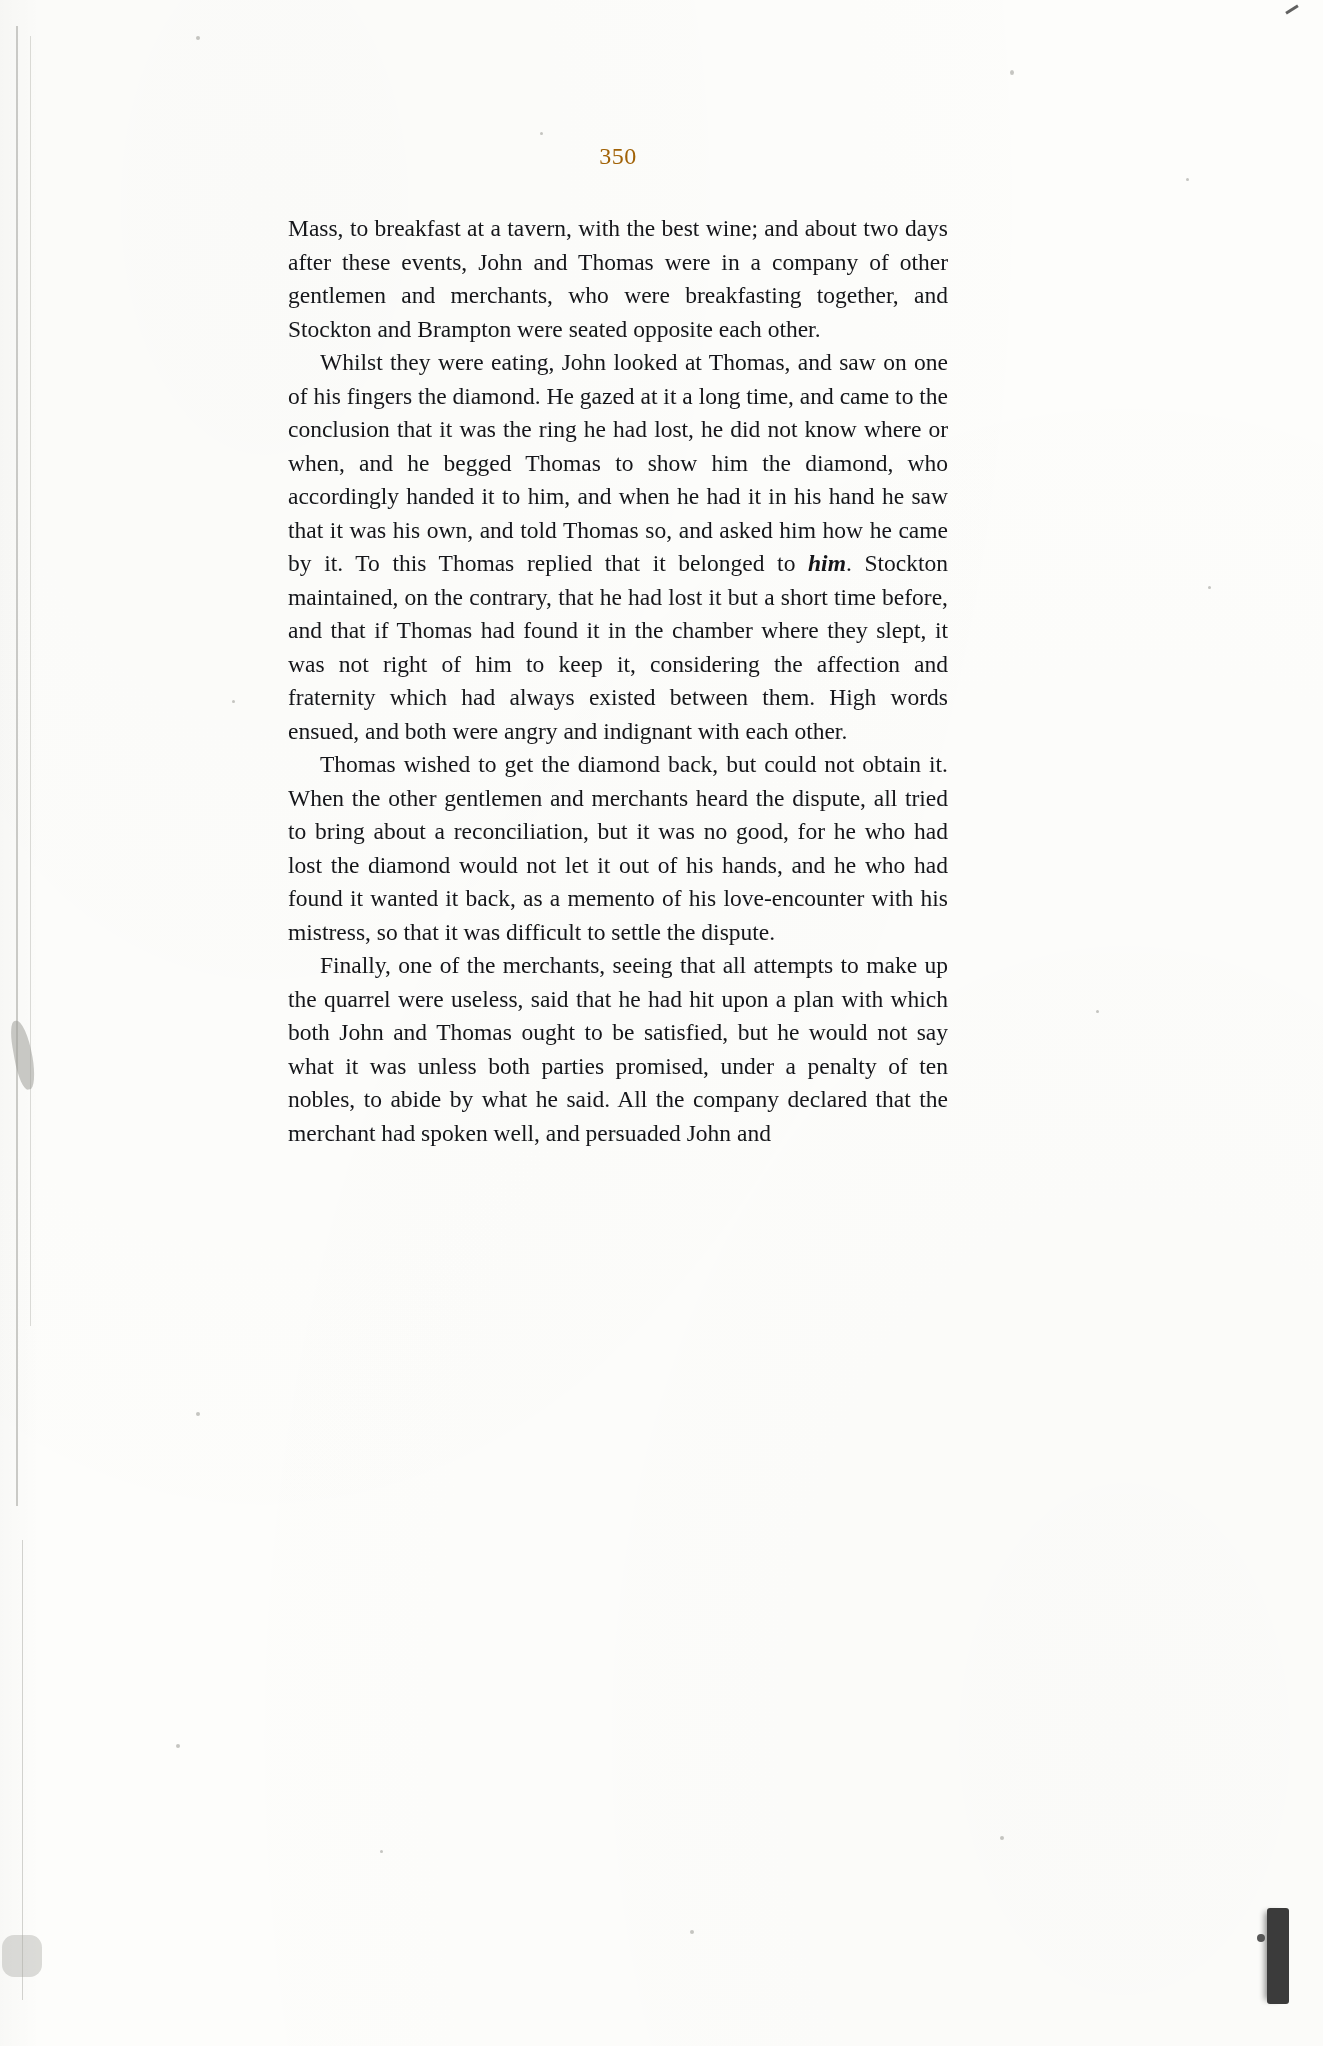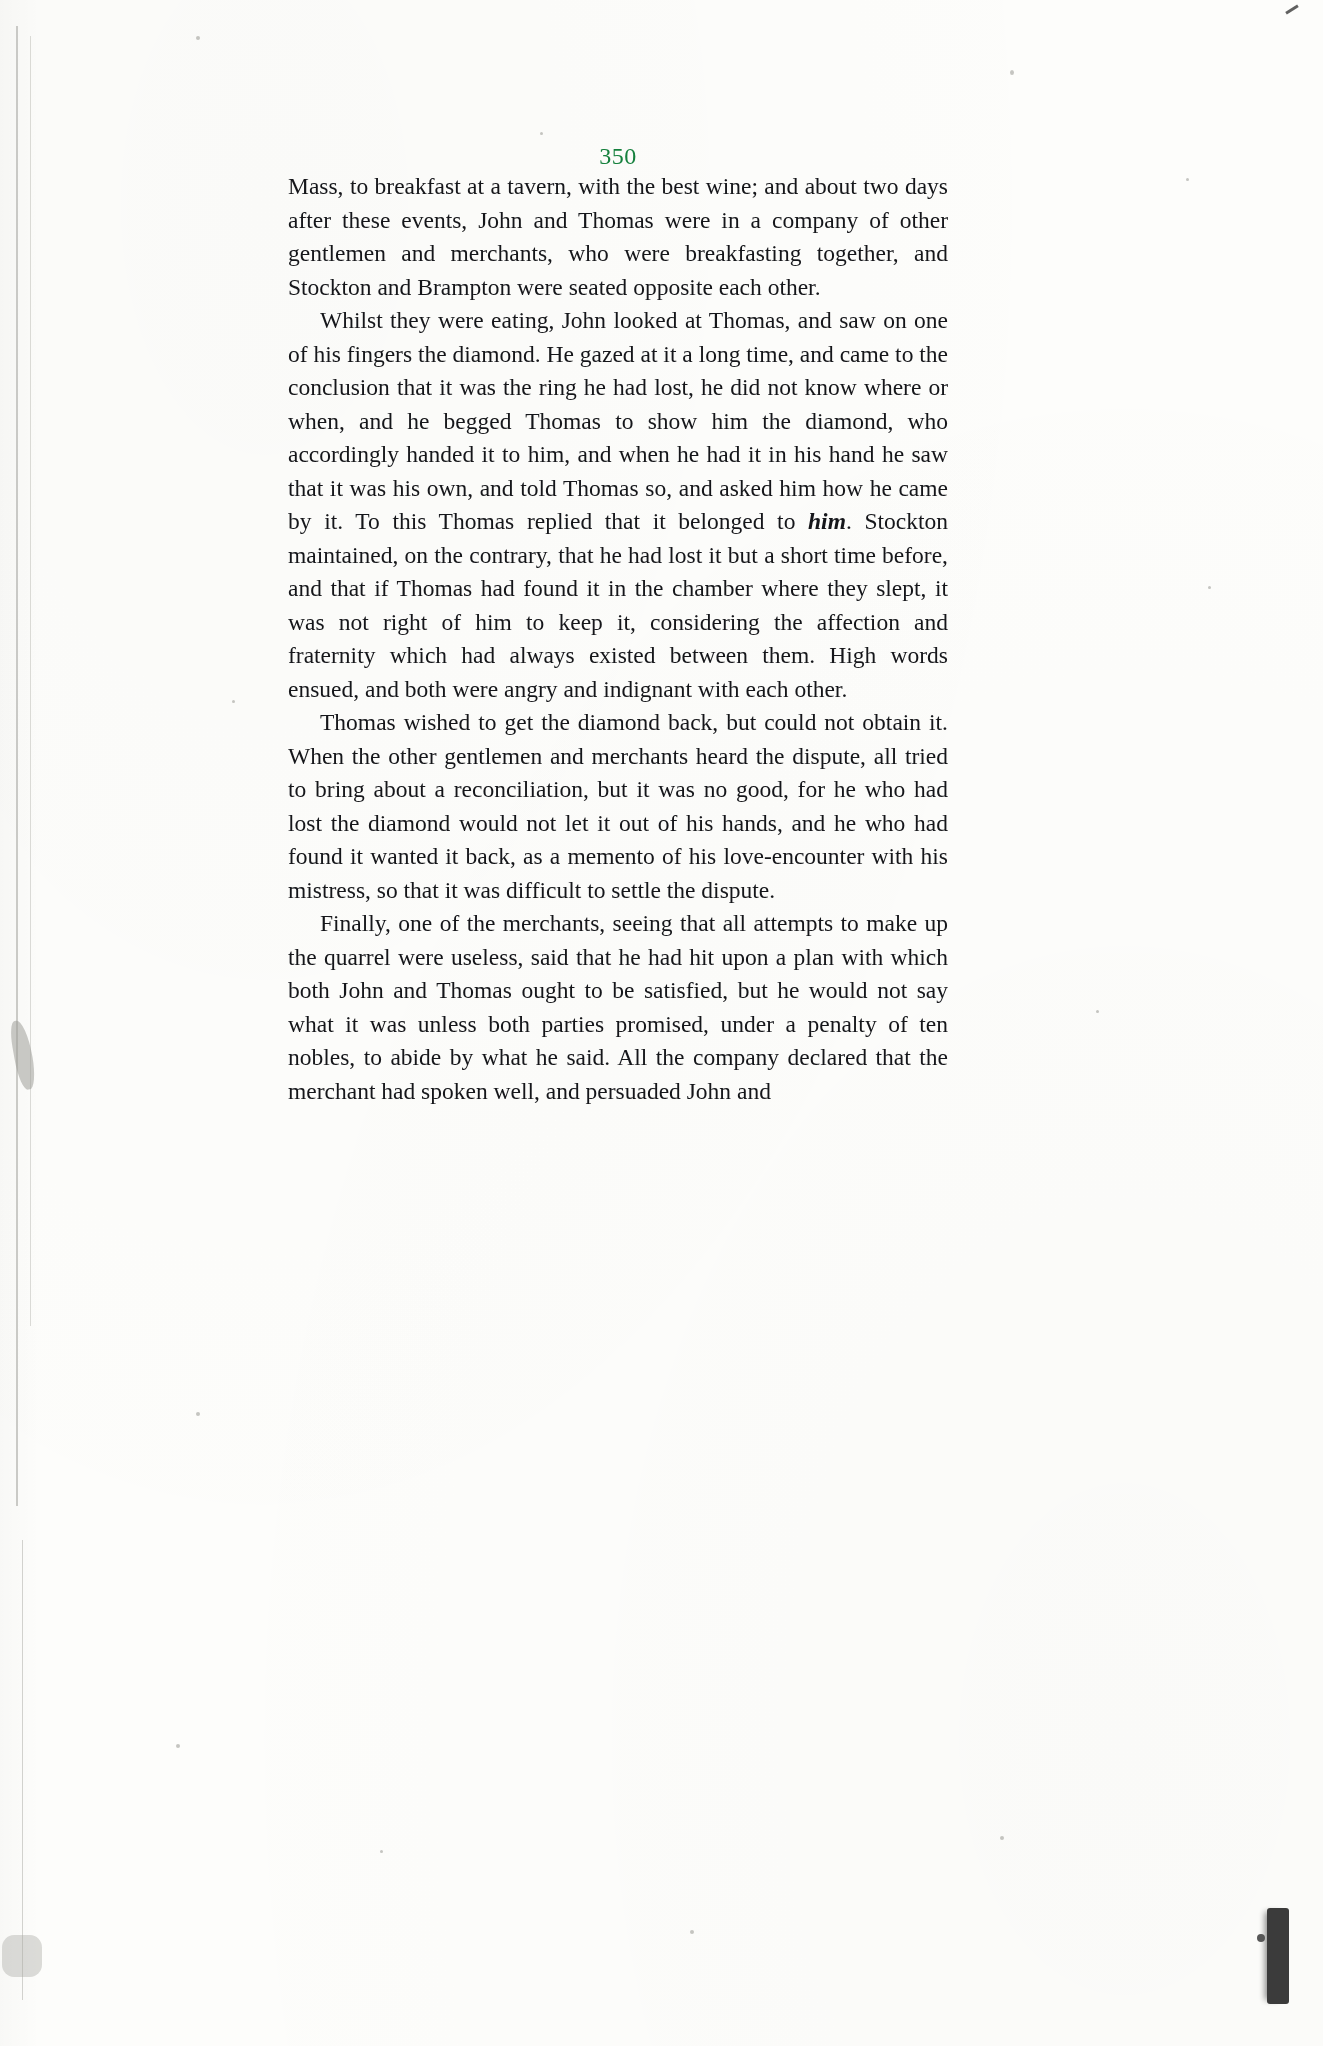--- a/index.html
+++ b/index.html
@@ -112,26 +112,27 @@
     position: absolute;
     left: 288px;
     top: 0;
     width: 660px;
   }
 
   .folio {
     text-align: center;
     font-size: 24px;
     letter-spacing: .5px;
-    color: #15803d;
+    color: #a16207;
     margin: 0;
     padding-top: 143px;
   }
 
   .body-text {
+    margin-top: 42px;
     font-size: 23.5px;
     line-height: 33.5px;
     color: #15161a;
     text-align: justify;
     text-justify: inter-word;
   }
   .body-text p {
     margin: 0;
     text-indent: 32px;
   }

